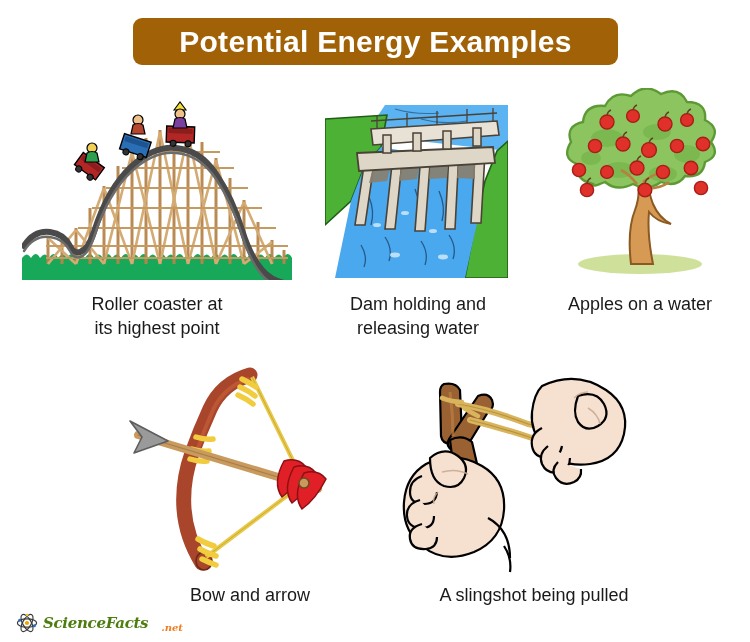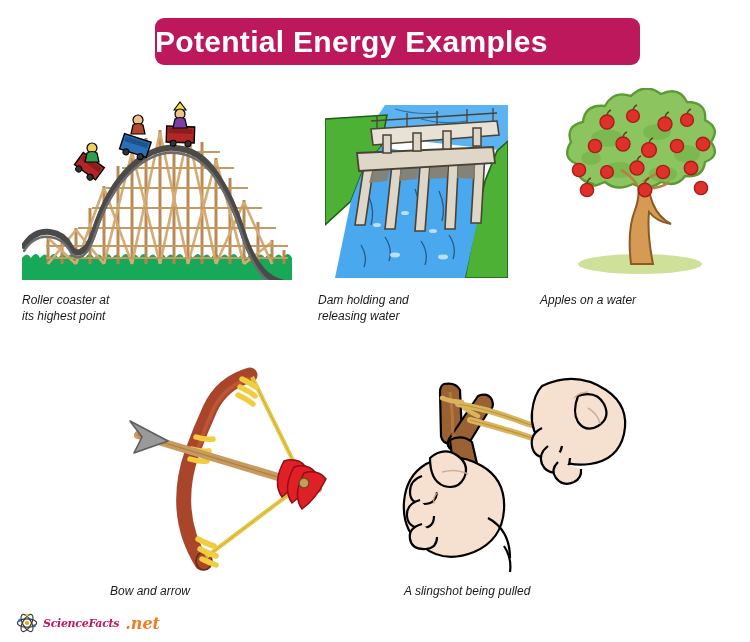--- a/index.html
+++ b/index.html
@@ -12,45 +12,44 @@
     position: relative;
     overflow: hidden;
   }
   #page { position: relative; width: 750px; height: 642px; }
 
   
   .title-banner {
     position: absolute;
     left: 133px; top: 18px;
     width: 485px; height: 47px;
-    background: #be185d;
+    background: #a16207;
     border-radius: 9px;
     display: flex;
     align-items: center;
-    justify-content: flex-start;
-    margin-left: 22px;
+    justify-content: center;
   }
   .title-text {
     color: #ffffff;
     font-size: 30px;
     font-weight: bold;
     letter-spacing: 0.3px;
     line-height: 1;
     white-space: nowrap;
   }
 
   
   .figure { position: absolute; }
   .caption {
     position: absolute;
+    text-align: center;
     color: #1a1a1a;
-    font-size: 12px;
+    font-size: 18px;
     line-height: 1.35;
     white-space: pre-line;
-    font-style: italic;
   }
 
   
   .rc { left: 22px; top: 88px; width: 270px; height: 192px; }
   .rc svg { display: block; }
 
   
   .dam { left: 325px; top: 105px; width: 183px; height: 173px; }
   .dam svg { display: block; }
 
@@ -77,33 +76,33 @@
   .logo {
     position: absolute;
     left: 16px; top: 612px;
     display: flex;
     align-items: center;
     gap: 5px;
   }
   .logo-atom { width: 22px; height: 22px; display: block; }
   .logo-text {
     font-family: "DejaVu Serif", serif;
-    font-size: 11px;
+    font-size: 15px;
     font-style: italic;
     font-weight: bold;
-    color: #be185d;
+    color: #4d7c0f;
     letter-spacing: -0.3px;
   }
   .logo-tld {
     font-family: "DejaVu Serif", serif;
-    font-size: 16px;
+    font-size: 10px;
     font-style: italic;
     font-weight: bold;
     color: #ef7d22;
-    margin-left: 1px;
+    margin-left: 8px;
     align-self: flex-end;
     padding-bottom: 1px;
   }
 </style>
 </head>
 <body>
 
 <div id="page">
 
   <div class="title-banner">

